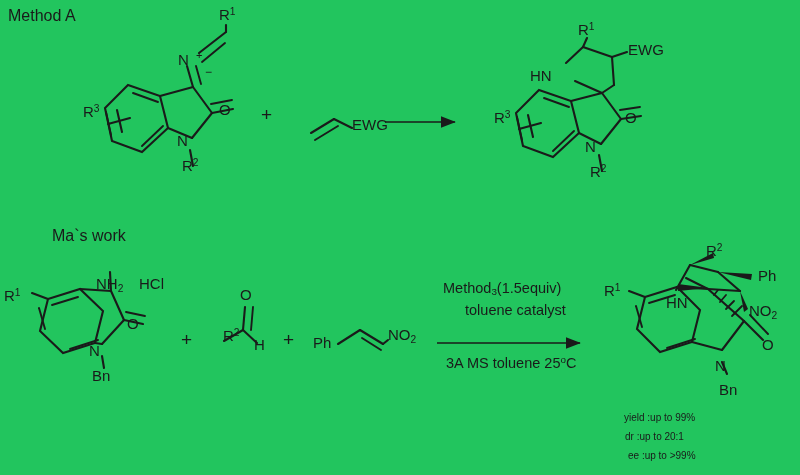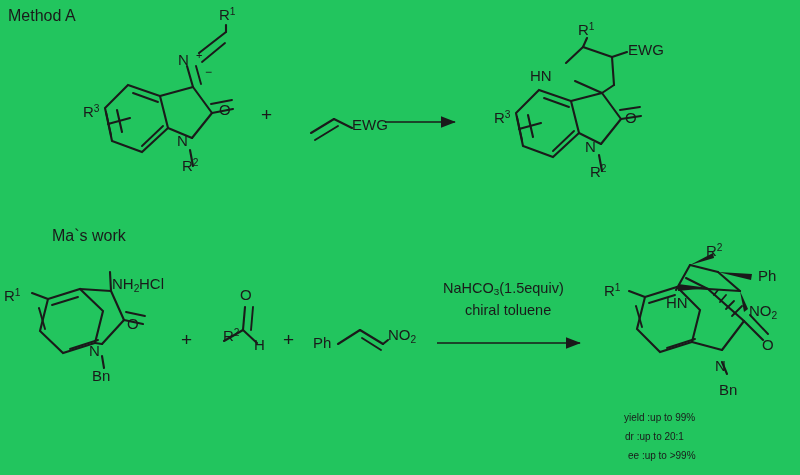--- a/index.html
+++ b/index.html
@@ -72,39 +72,40 @@
   <div class="lbl" style="left:628px; top:42px;">EWG</div>
   <div class="lbl" style="left:530px; top:68px;">HN</div>
   <div class="lbl" style="left:494px; top:110px;"><span>R</span><span class="sup">3</span></div>
   <div class="lbl" style="left:625px; top:110px;">O</div>
   <div class="lbl" style="left:585px; top:139px;">N</div>
   <div class="lbl" style="left:590px; top:164px;"><span>R</span><span class="sup">2</span></div>
 
   <div class="lbl big" style="left:52px; top:228px;">Ma`s work</div>
 
   <div class="lbl" style="left:4px; top:288px;"><span>R</span><span class="sup">1</span></div>
-  <div class="lbl" style="left:112px; top:276px;"><span>NH</span><span class="sub">2</span></div>
+  <div class="lbl" style="left:96px; top:276px;"><span>NH</span><span class="sub">2</span></div>
   <div class="lbl" style="left:139px; top:276px;">HCl</div>
   <div class="lbl" style="left:127px; top:316px;">O</div>
   <div class="lbl" style="left:89px; top:343px;">N</div>
   <div class="lbl" style="left:92px; top:368px;">Bn</div>
 
   <div class="plus-sign" style="left:181px; top:330px;">+</div>
 
   <div class="lbl" style="left:223px; top:328px;"><span>R</span><span class="sup">2</span></div>
   <div class="lbl" style="left:240px; top:287px;">O</div>
   <div class="lbl" style="left:254px; top:337px;">H</div>
 
   <div class="plus-sign" style="left:283px; top:330px;">+</div>
 
   <div class="lbl" style="left:313px; top:335px;">Ph</div>
   <div class="lbl" style="left:388px; top:327px;"><span>NO</span><span class="sub">2</span></div>
 
-  <div class="lbl cond" style="left:443px; top:281px;"><span>NaHCO</span><span class="sub">3</span><span>(1.5equiv)</span></div>
-  <div class="lbl cond" style="left:465px; top:303px;">chiral toluene</div>
+  <div class="lbl cond" style="left:443px; top:281px;"><span>Method</span><span class="sub">3</span><span>(1.5equiv)</span></div>
+  <div class="lbl cond" style="left:465px; top:303px;">toluene catalyst</div>
+  <div class="lbl cond" style="left:446px; top:355px;"><span>3A MS toluene 25</span><span class="sup">o</span><span>C</span></div>
 
   <div class="lbl" style="left:706px; top:243px;"><span>R</span><span class="sup">2</span></div>
   <div class="lbl" style="left:758px; top:268px;">Ph</div>
   <div class="lbl" style="left:666px; top:295px;">HN</div>
   <div class="lbl" style="left:749px; top:303px;"><span>NO</span><span class="sub">2</span></div>
   <div class="lbl" style="left:604px; top:283px;"><span>R</span><span class="sup">1</span></div>
   <div class="lbl" style="left:762px; top:337px;">O</div>
   <div class="lbl" style="left:715px; top:358px;">N</div>
   <div class="lbl" style="left:719px; top:382px;">Bn</div>
 

